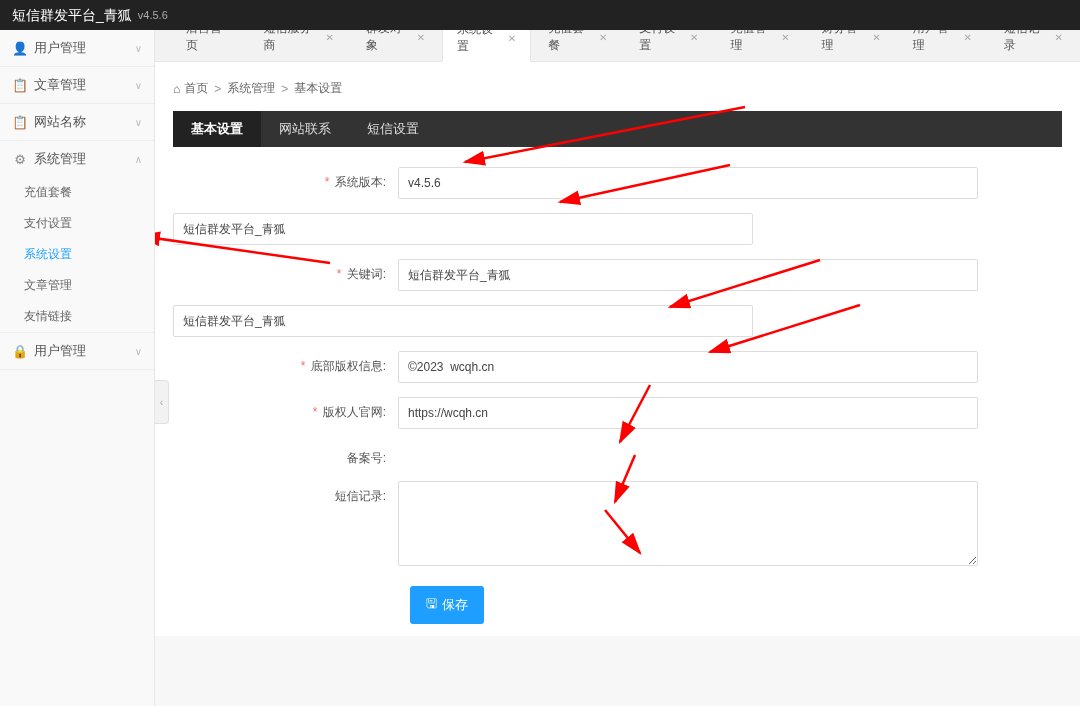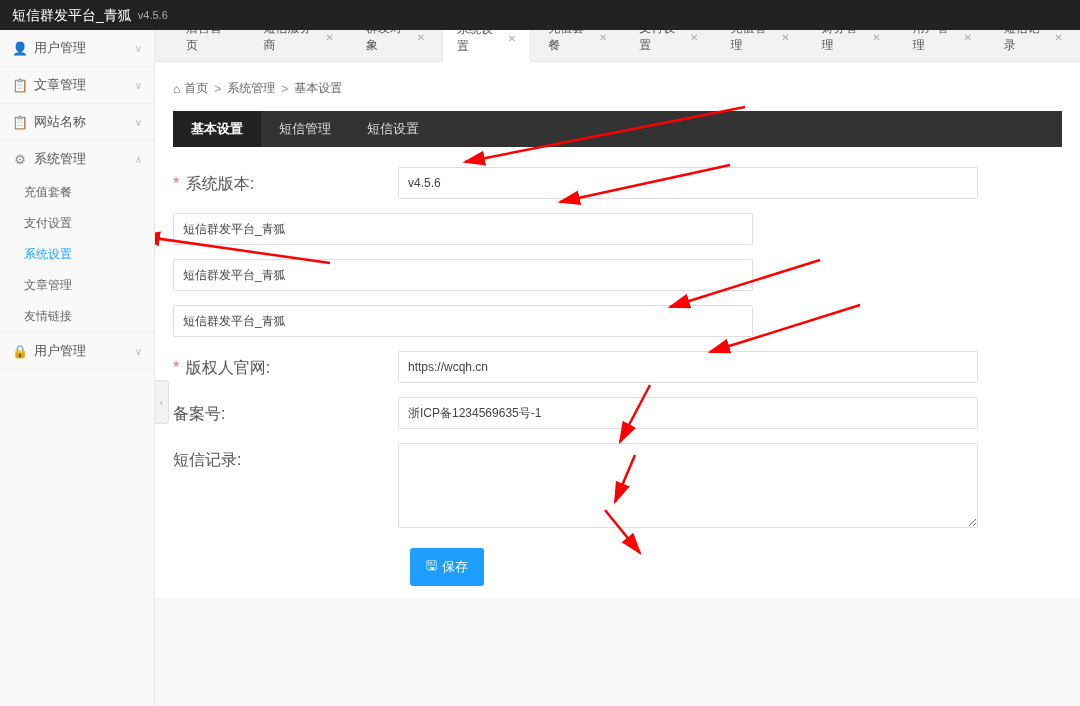--- a/index.html
+++ b/index.html
@@ -118,25 +118,25 @@
       font-weight: bold;
     }
     
     .form-row {
       display: flex;
       align-items: flex-start;
       margin-bottom: 14px;
     }
     .form-label {
       width: 225px;
-      text-align: left;
+      text-align: right;
       padding-right: 12px;
       padding-top: 7px;
       color: #555;
-      font-size: 16px;
+      font-size: 12px;
     }
     .form-label .req { color: #f56c6c; margin-right: 2px; }
     .form-input {
       width: 580px;
       height: 32px;
       border: 1px solid #ddd;
       border-radius: 2px;
       padding: 0 9px;
       font-size: 12px;
       color: #444;
@@ -297,45 +297,49 @@
         <span class="home-icon">⌂</span>
         <span>首页</span>
         <span class="sep">&gt;</span>
         <span>系统管理</span>
         <span class="sep">&gt;</span>
         <span>基本设置</span>
       </div>
 
       <div class="inner-tabs" id="inner-tabs">
           <div class="inner-tab active">基本设置</div>
-          <div class="inner-tab">短信管理</div>
+          <div class="inner-tab">网站联系</div>
           <div class="inner-tab">短信设置</div>
         </div>
 
       <div id="form-area">
           <div class="form-row">
             <div class="form-label"><span class="req">*</span> 系统版本:</div>
             <input class="form-input" type="text" value="v4.5.6" style="">
           </div>
           <div class="form-row">
             <input class="form-input" type="text" value="短信群发平台_青狐" style="">
           </div>
           <div class="form-row">
+            <div class="form-label"><span class="req">*</span> 关键词:</div>
             <input class="form-input" type="text" value="短信群发平台_青狐" style="">
           </div>
           <div class="form-row">
             <input class="form-input" type="text" value="短信群发平台_青狐" style="">
+          </div>
+          <div class="form-row">
+            <div class="form-label"><span class="req">*</span> 底部版权信息:</div>
+            <input class="form-input" type="text" value="©2023  wcqh.cn" style="">
           </div>
           <div class="form-row">
             <div class="form-label"><span class="req">*</span> 版权人官网:</div>
             <input class="form-input" type="text" value="https://wcqh.cn" style="">
           </div>
           <div class="form-row">
             <div class="form-label"> 备案号:</div>
-            <input class="form-input" type="text" value="浙ICP备1234569635号-1" style="">
           </div>
           <div class="form-row">
             <div class="form-label"> 短信记录:</div>
             <textarea class="form-textarea" style=""></textarea>
           </div>
         </div>
 
       <button class="save-btn">
         <span class="save-icon">🖫</span>
         <span>保存</span>

